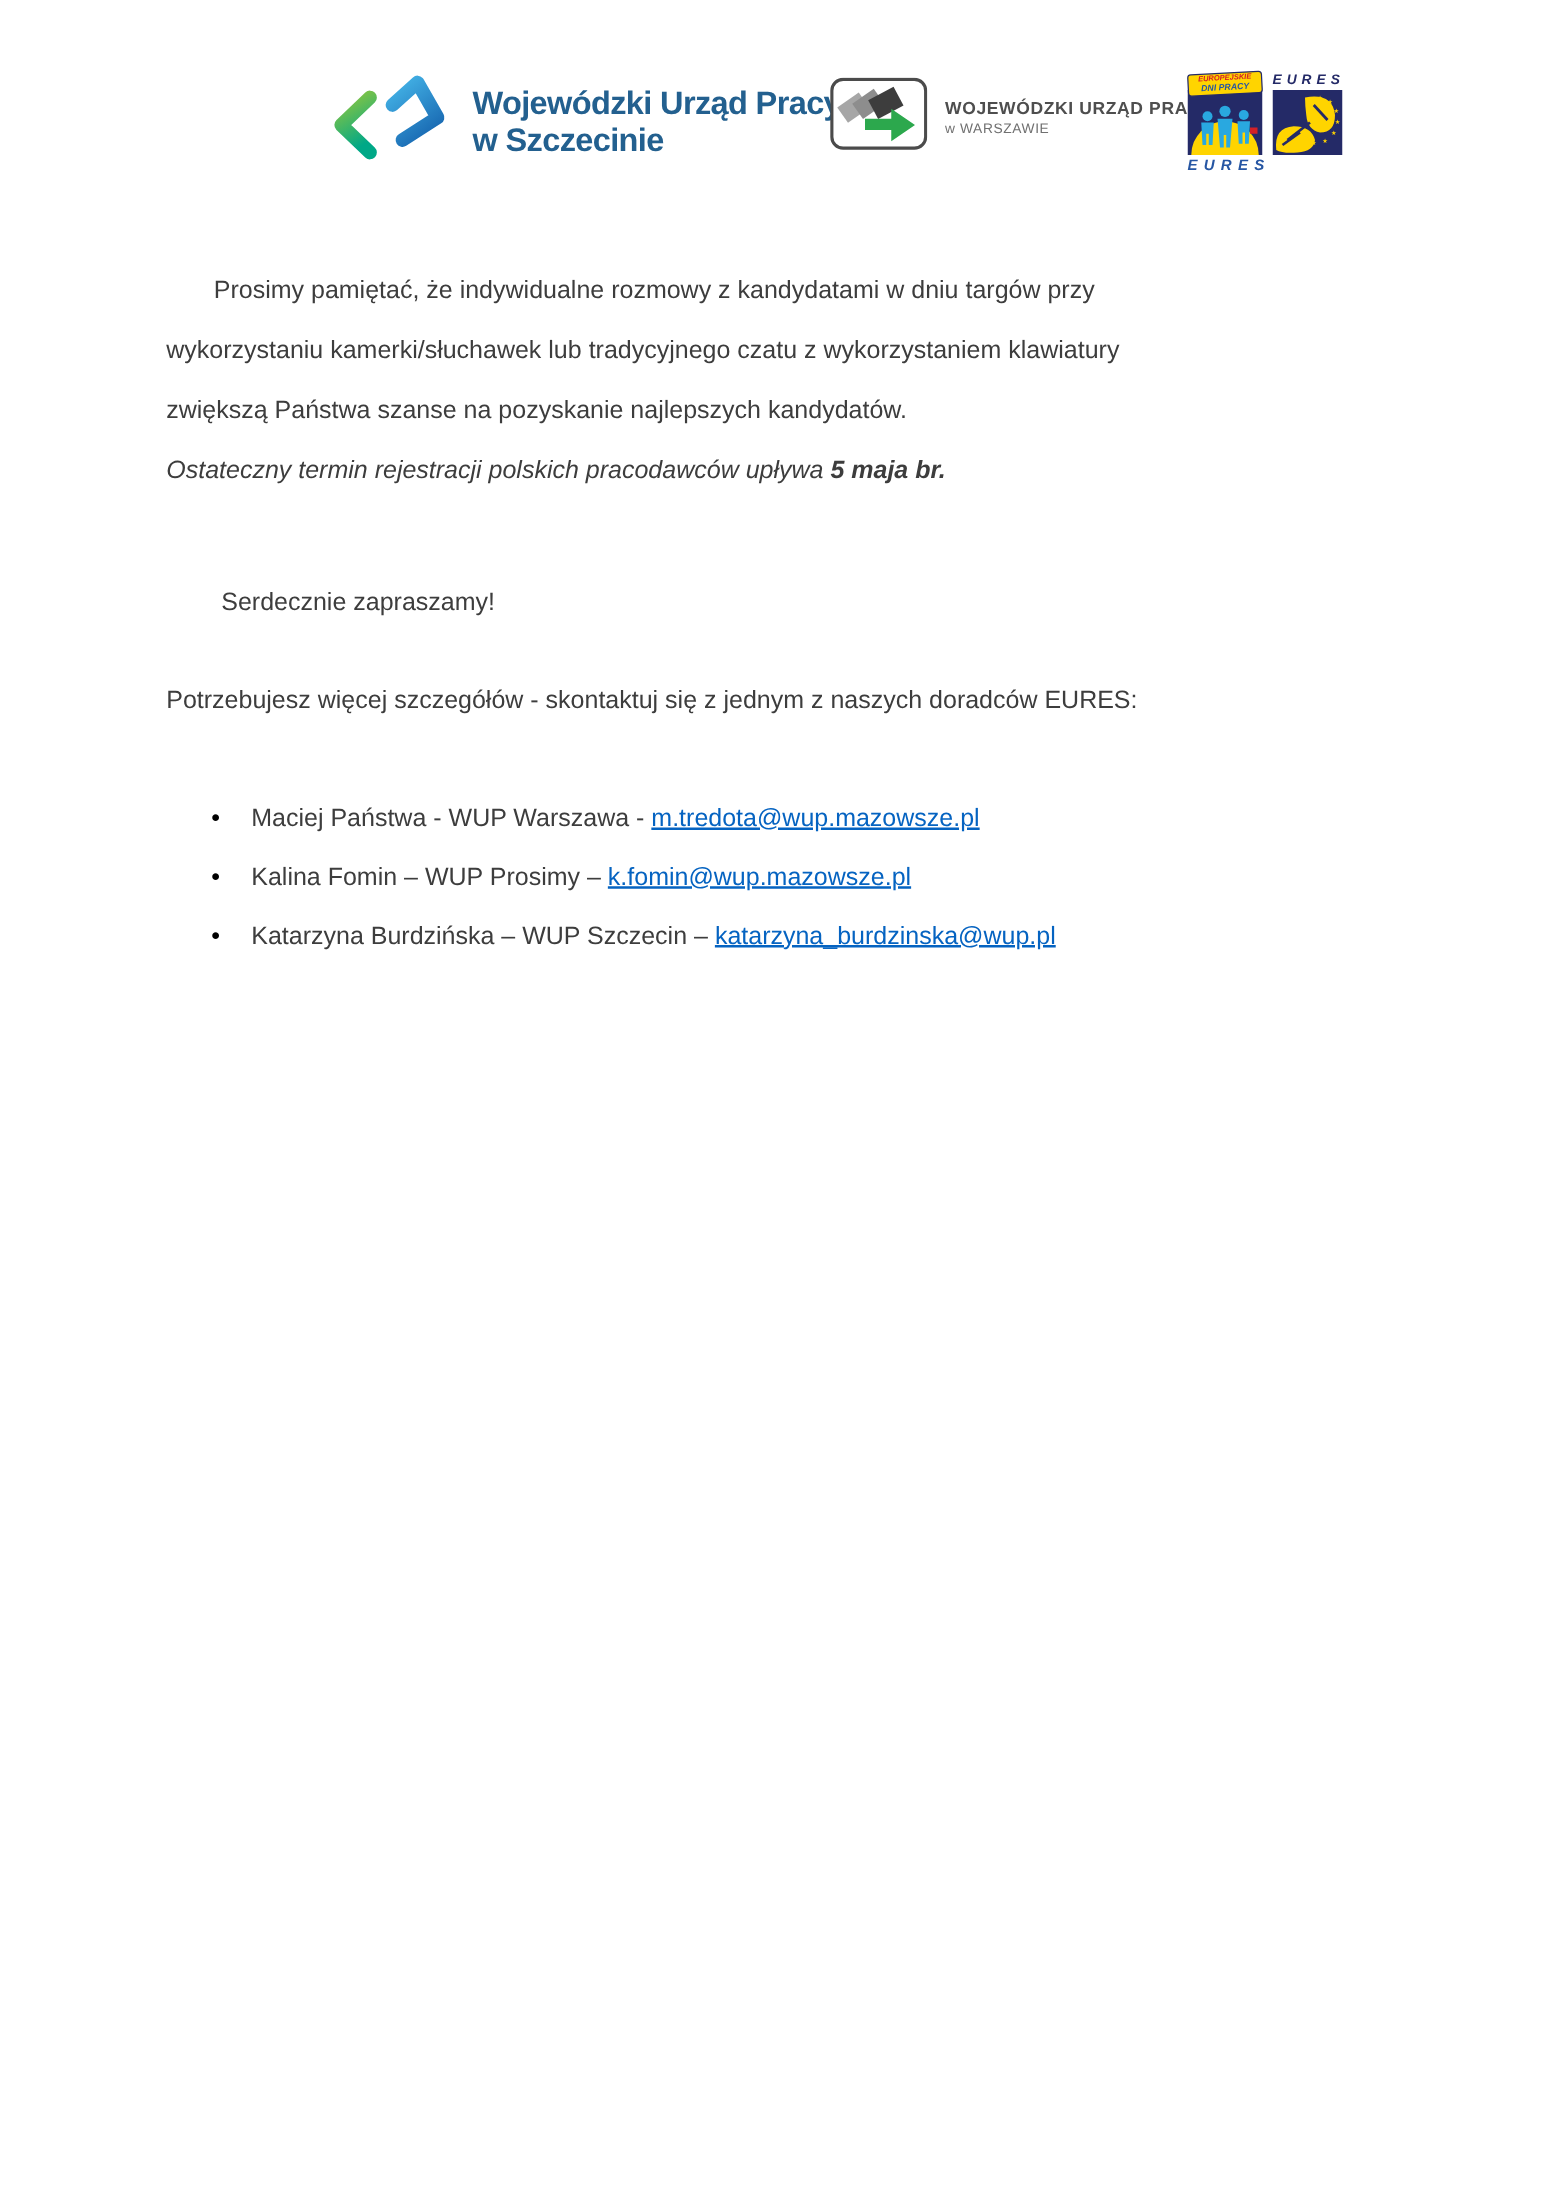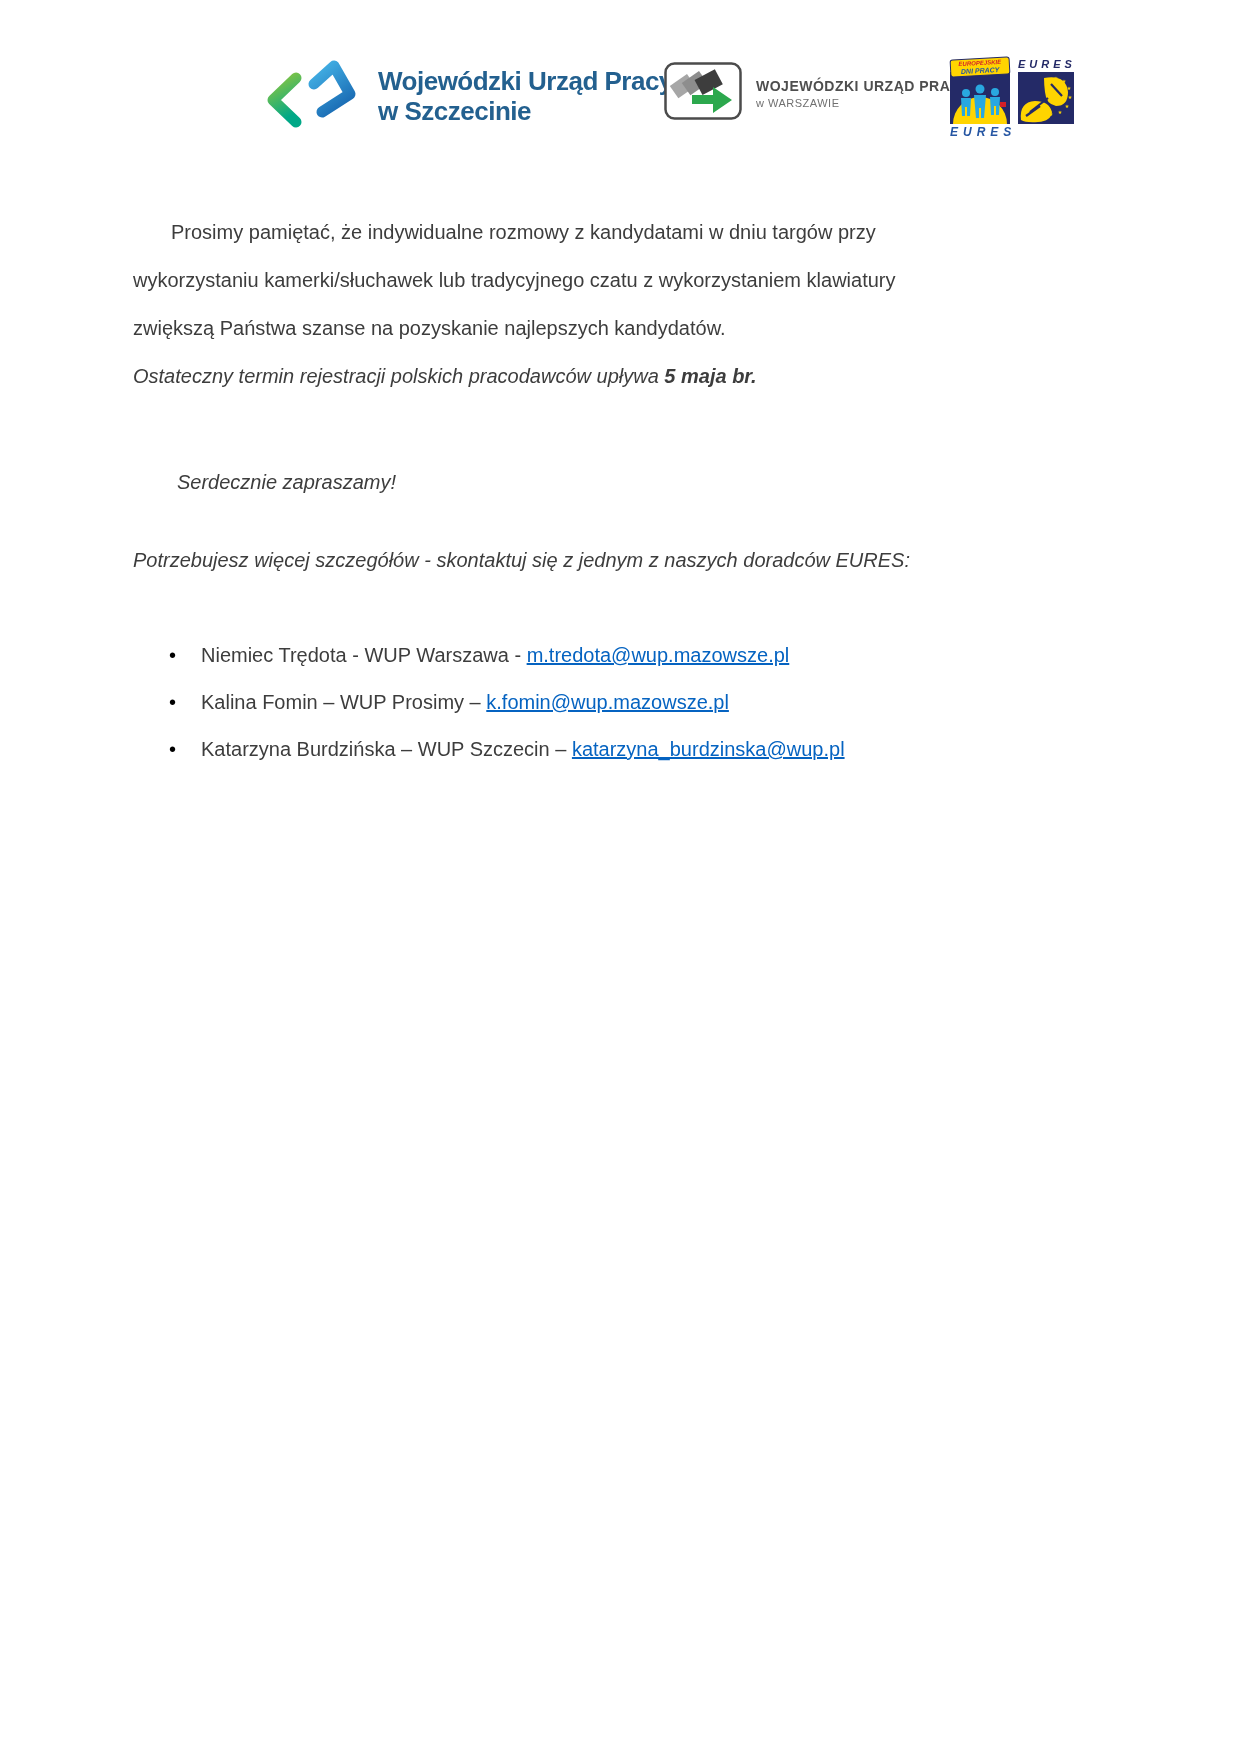--- a/index.html
+++ b/index.html
@@ -80,22 +80,22 @@
     font-size: 20px;
     line-height: 48px;
     max-width: 812px;
   }
   .p-intro {
     margin-top: 48px;
     text-indent: 38px;
   }
   .p-deadline { margin-top: 0; font-style: italic; }
   .p-deadline strong { font-weight: bold; }
-  .p-greeting { margin-top: 58px; text-indent: 44px; font-style: italic; }
-  .p-contact { margin-top: 30px; font-style: italic; }
+  .p-greeting { margin-top: 58px; text-indent: 44px; }
+  .p-contact { margin-top: 30px; }
   .advisor-list {
     list-style: none;
     margin-top: 48px;
   }
   .advisor-list li {
     display: flex;
     align-items: baseline;
     line-height: 47px;
   }
   .bullet {
@@ -215,21 +215,21 @@
 
     <p class="p-deadline"><span>Ostateczny termin rejestracji polskich pracodawców upływa </span><strong>5 maja br.</strong></p>
 
     <p class="p-greeting">Serdecznie zapraszamy!</p>
 
     <p class="p-contact">Potrzebujesz więcej szczegółów - skontaktuj się z jednym z naszych doradców EURES:</p>
 
     <ul class="advisor-list">
       <li>
         <span class="bullet">•</span>
-        <span><span>Niemiec Trędota - WUP Warszawa - </span><a class="email-link" href="#">m.tredota@wup.mazowsze.pl</a></span>
+        <span><span>Maciej Państwa - WUP Warszawa - </span><a class="email-link" href="#">m.tredota@wup.mazowsze.pl</a></span>
       </li>
       <li>
         <span class="bullet">•</span>
         <span><span>Kalina Fomin – WUP Prosimy – </span><a class="email-link" href="#">k.fomin@wup.mazowsze.pl</a></span>
       </li>
       <li>
         <span class="bullet">•</span>
         <span><span>Katarzyna Burdzińska – WUP Szczecin – </span><a class="email-link" href="#">katarzyna_burdzinska@wup.pl</a></span>
       </li>
     </ul>

